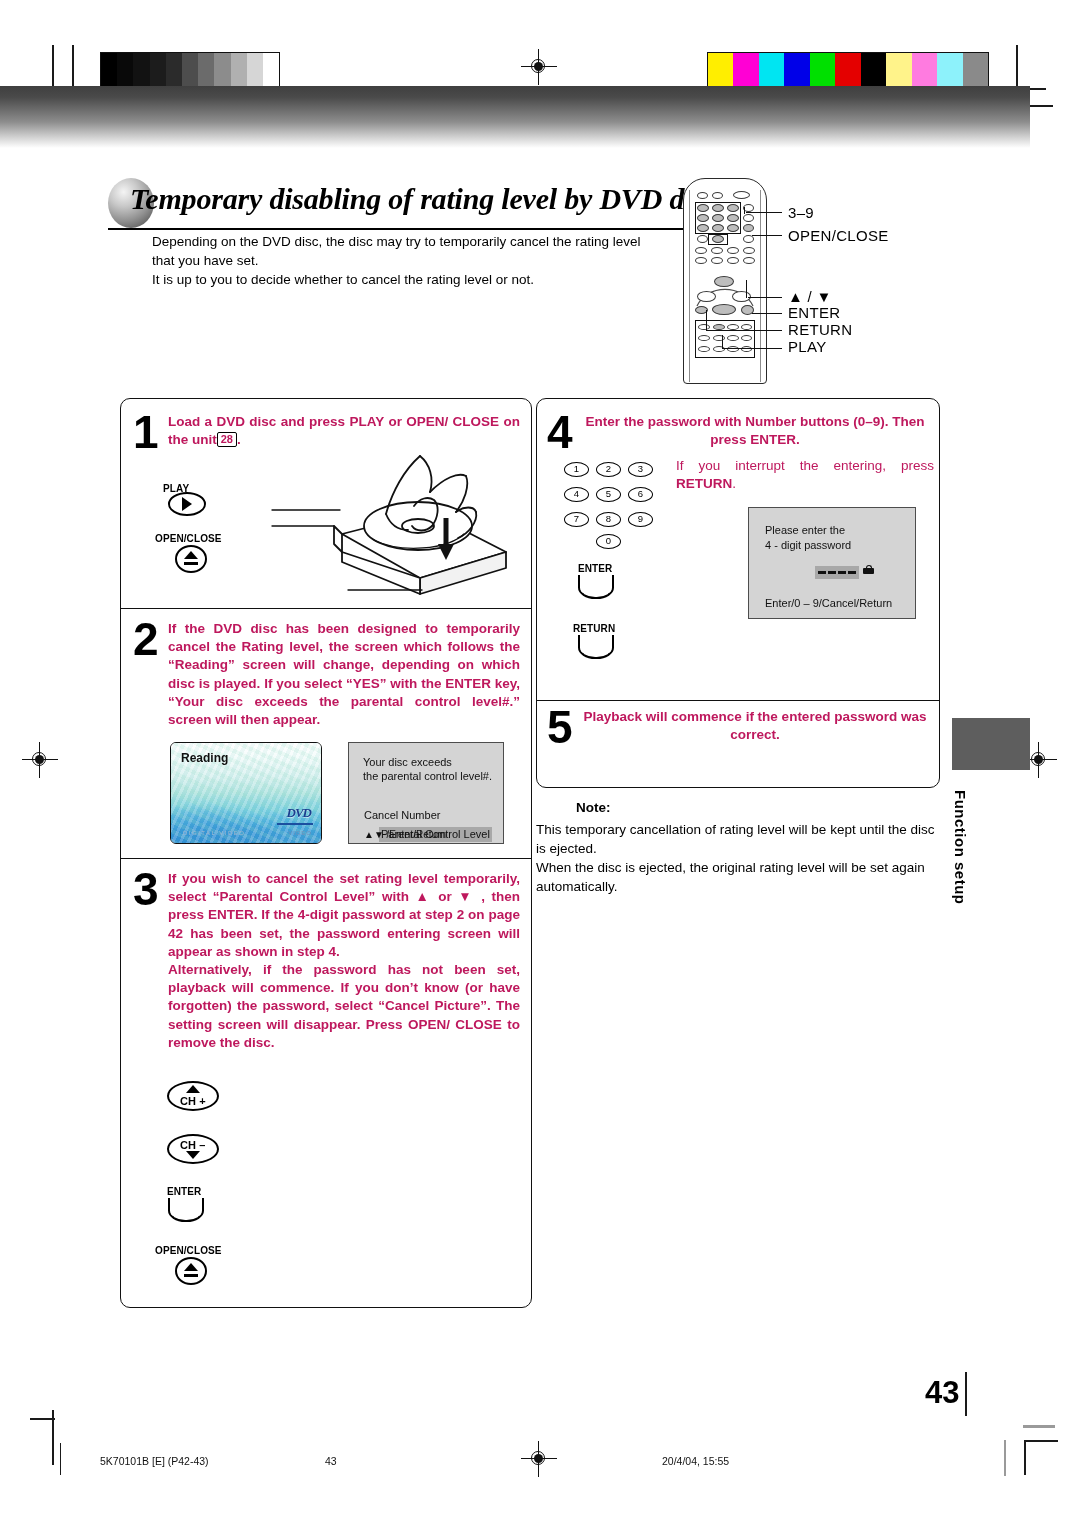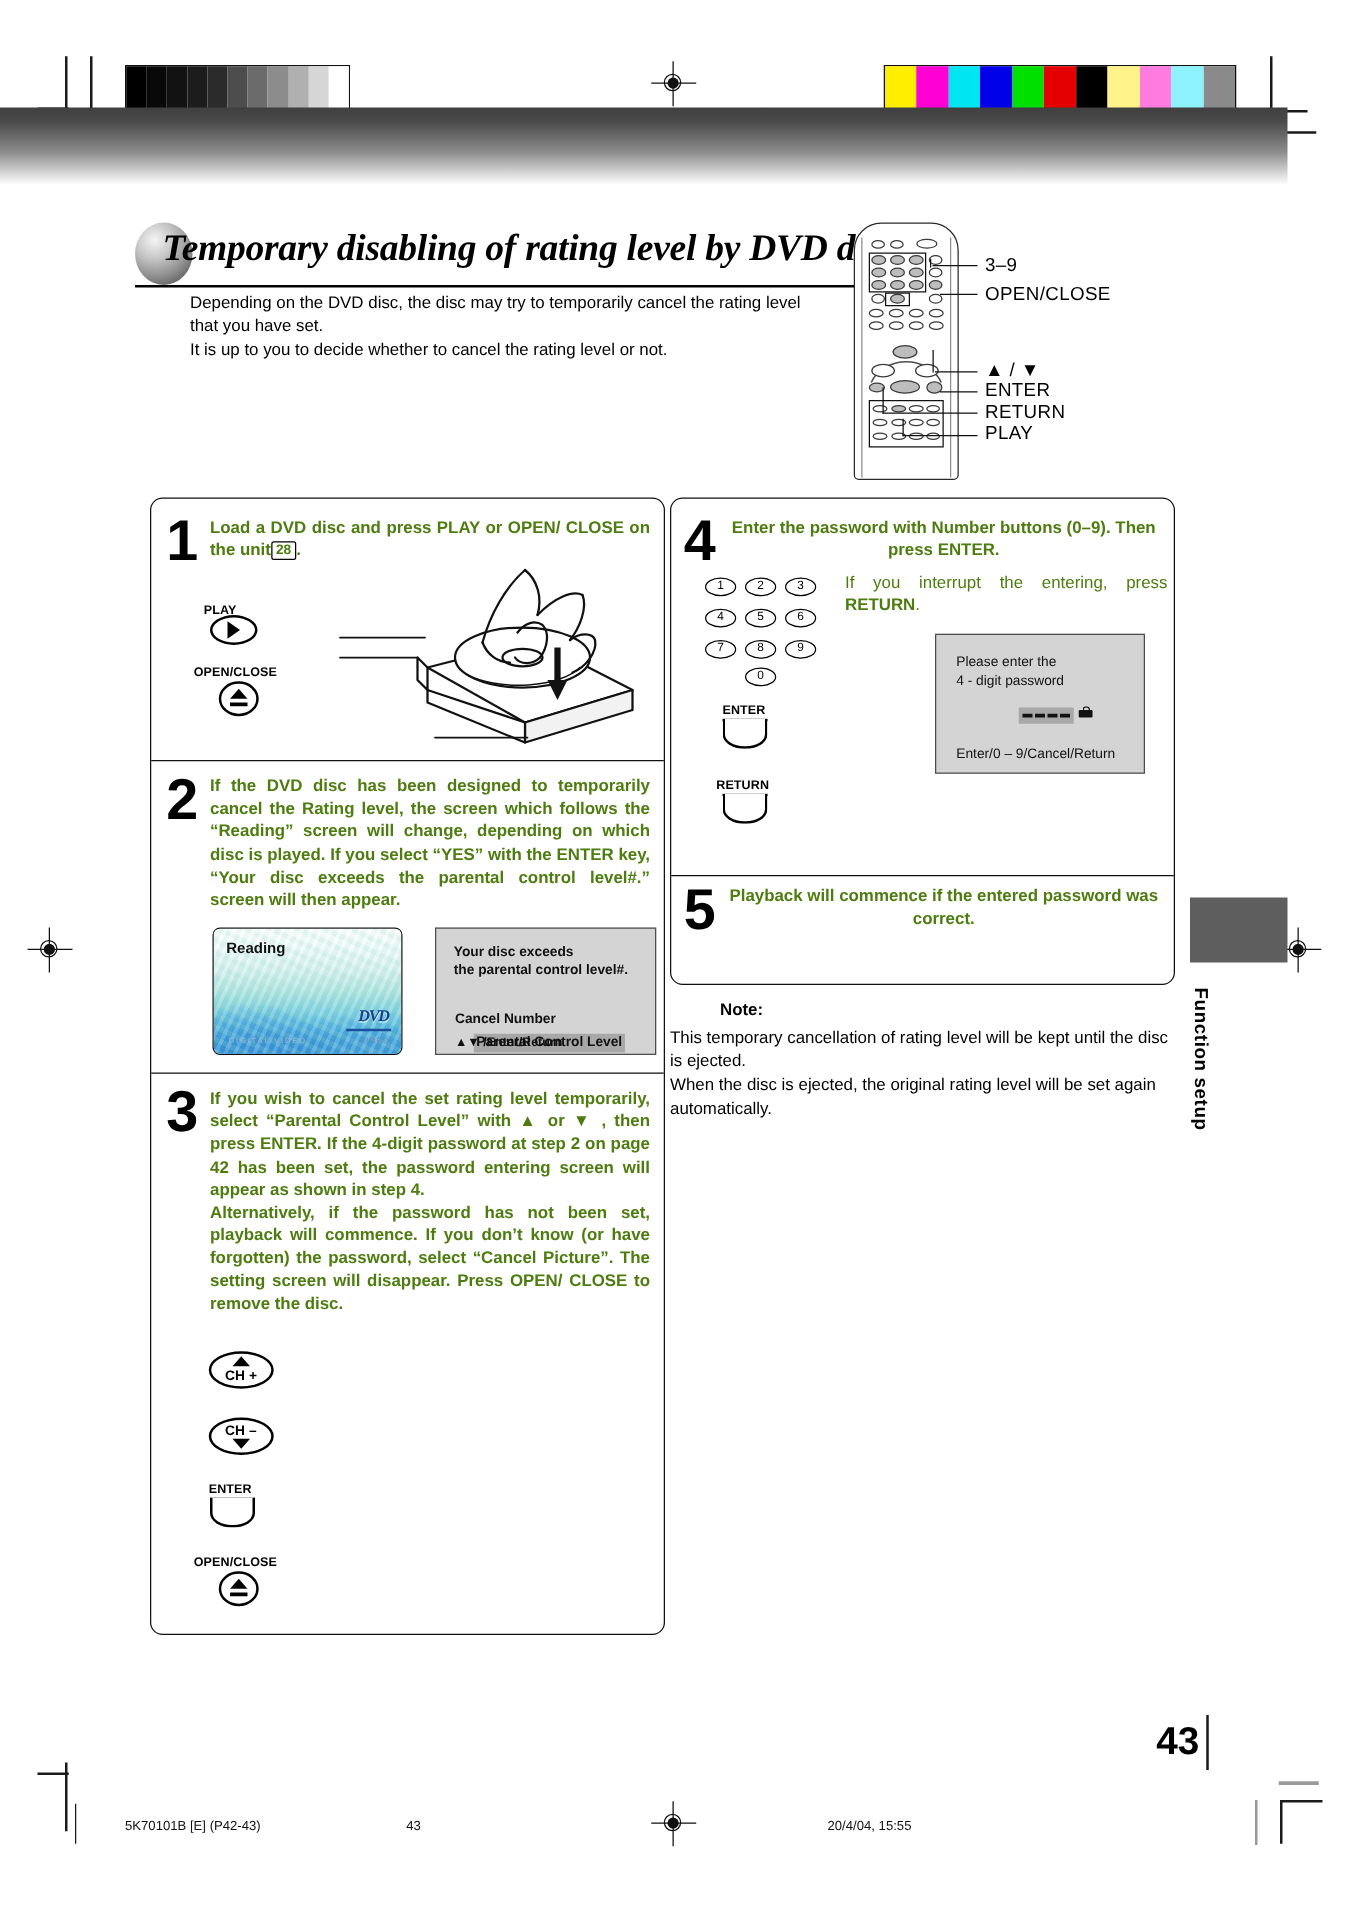--- a/index.html
+++ b/index.html
@@ -172,21 +172,21 @@
     font-weight: bold;
     font-size: 46px;
     line-height: 40px;
     color: #000;
   }
   .step-text {
     position: absolute;
     font-weight: bold;
     font-size: 13.5px;
     line-height: 18.2px;
-    color: #4d7c0f;
+    color: #be185d;
     text-align: justify;
   }
   .step-text.nj { text-align: center; }
 
   .pagebadge {
     display: inline-block;
     border: 1.3px solid #000;
     border-radius: 2px;
     padding: 0px 3px 0px 3px;
     font-size: 11px;
@@ -630,21 +630,21 @@
 <div class="tvscreen" style="left:170px; top:742px; width:152px; height:102px;">
   <div class="tv-grad"></div>
   <div class="tv-noise"></div>
   <div class="tv-label">Reading</div>
   <div class="dvd-logo">DVD</div>
   <div class="dvd-underline"></div>
   <div class="dvd-sub">VIDEO</div>
   <div class="dvd-sub2">DIGITAL VIDEO</div>
 </div>
 
-<div class="osd" style="left:348px; top:742px; width:177px; height:102px;font-weight:bold;">
+<div class="osd" style="left:348px; top:742px; width:156px; height:102px;">
   <div class="osd-line" style="left:14px; top:12px;">Your disc exceeds</div>
   <div class="osd-line" style="left:14px; top:26px;">the parental control level#.</div>
   <div class="osd-hl" style="left:30px; top:48px;margin-top:36px;">Parental Control Level</div>
   <div class="osd-line" style="left:15px; top:65px;">Cancel Number</div>
   <div class="osd-line" style="left:15px; top:84px; font-size:10px;">▲▼ /Enter/Return</div>
 </div>
 
 <div class="step-num" style="left:133px; top:869px;">3</div>
 <div class="step-text" style="left:168px; top:870px; width:352px; white-space:pre-line;">If you wish to cancel the set rating level temporarily, select “Parental Control Level” with ▲ or ▼ , then press ENTER. If the 4-digit password at step 2 on page 42 has been set, the password entering screen will appear as shown in step 4.
 Alternatively, if the password has not been set, playback will commence. If you don’t know (or have forgotten) the password, select “Cancel Picture”. The setting screen will disappear. Press OPEN/ CLOSE to remove the disc.</div>

